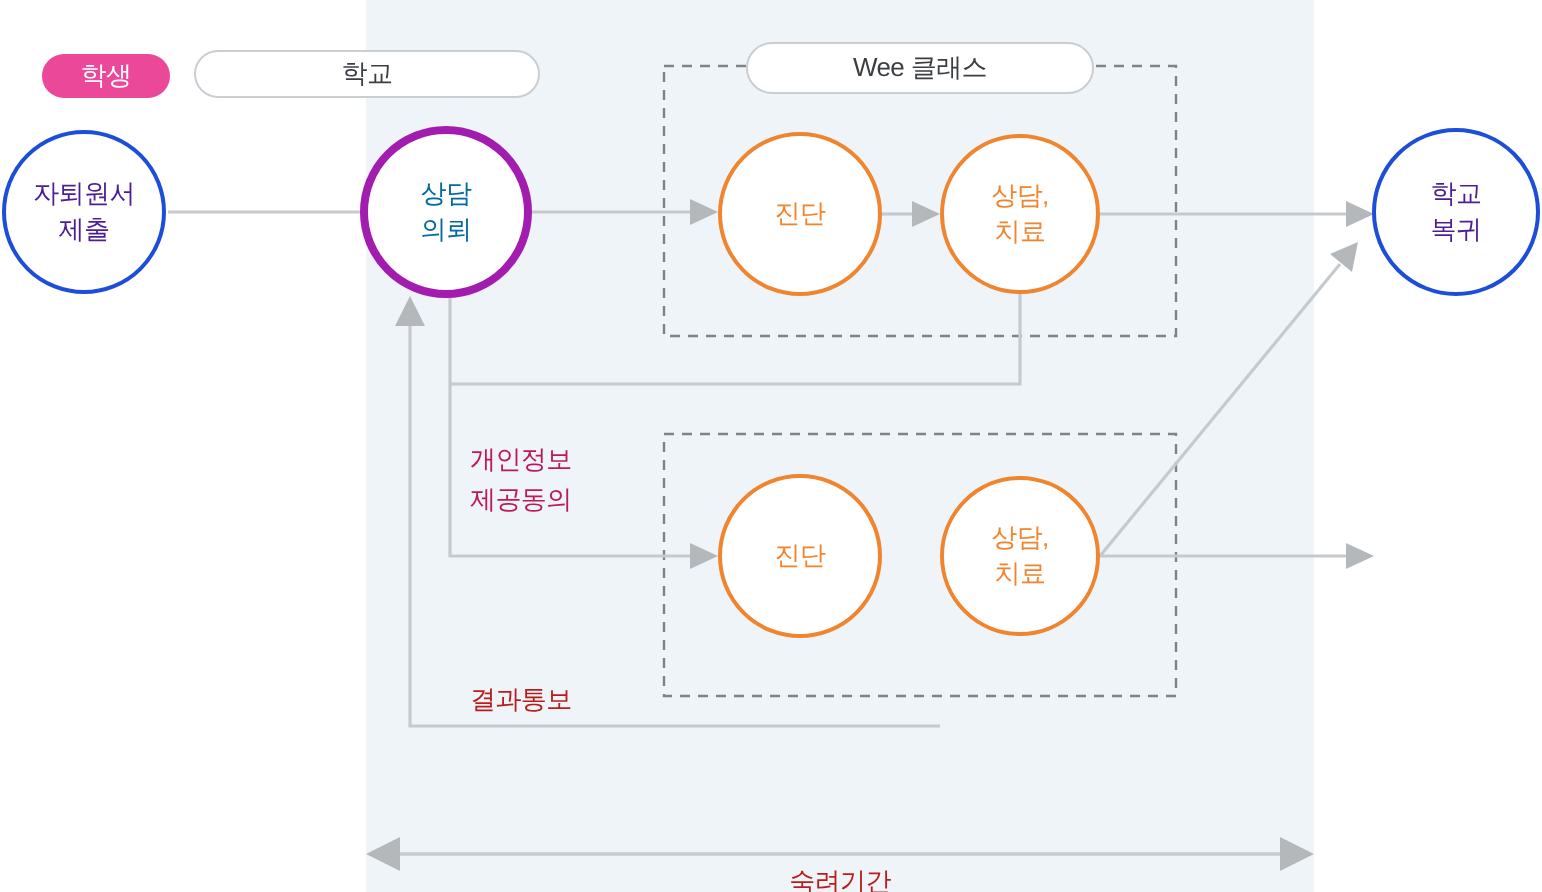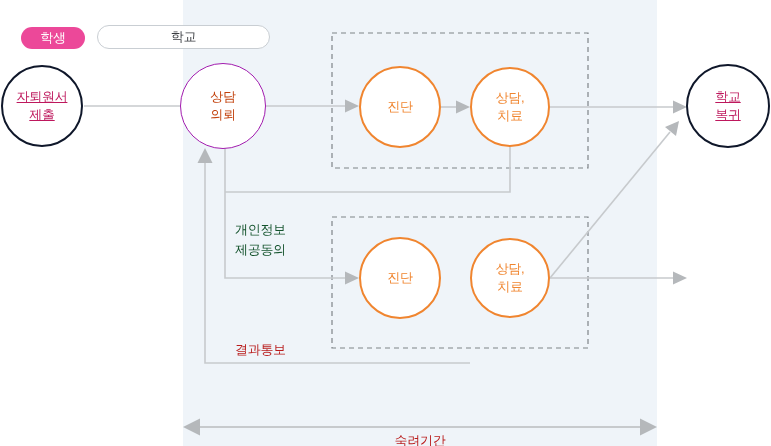--- a/index.html
+++ b/index.html
@@ -15,41 +15,41 @@
     background:#EFF4F9;
   }
   svg.wires { position:absolute; left:0; top:0; z-index:1; }
 
   .node {
     position:absolute; z-index:3; background:#ffffff; border-radius:50%;
     display:flex; align-items:center; justify-content:center;
     text-align:center; white-space:pre-line;
     font-size:13px; line-height:18px; letter-spacing:-0.3px;
   }
-  .node.blue   { border:2px solid #0f172a; color:#be185d;text-decoration:underline; }
+  .node.blue   { border:2px solid #1d4ed8; color:#4c1d95; }
   .node.orange { border:2px solid #F0852F; color:#F0852F; }
-  .node.gray   { border:1px solid #a21caf; color:#c2410c; }
+  .node.gray   { border:4px solid #a21caf; color:#0369a1; }
 
   .pill {
     position:absolute; z-index:4;
     display:flex; align-items:center; justify-content:center;
     background:#ffffff; border:1px solid #C9CED3; border-radius:14px;
     font-size:13px; color:#3B3E42; letter-spacing:-0.3px;
   }
   .badge {
     position:absolute; z-index:4;
     display:flex; align-items:center; justify-content:center;
     background:#ec4899; color:#ffffff; border-radius:11px;
     font-size:13px; letter-spacing:-0.3px;
   }
   .txt {
     position:absolute; z-index:3; font-size:13px; line-height:20px;
     letter-spacing:-0.3px; white-space:pre-line;
   }
-  .txt.dark   { color:#14532d; }
+  .txt.dark   { color:#be185d; }
   .txt.orange { color:#b91c1c; }
   .txt.center-gap {
     background:#EFF4F9; padding:0 12px;
     transform:translate(-50%,-50%); line-height:16px; z-index:2;
   }
 
   
   #badge-student   { left:21px;  top:27px;  width:64px;  height:22px; }
   #pill-school     { left:97px;  top:25px;  width:173px; height:24px; border-radius:12px; }
   #pill-wee-class  { left:373px; top:21px;  width:174px; height:26px; }
@@ -111,20 +111,21 @@
       <polygon points="205,148 197.5,163 212.5,163"></polygon>
       <polygon points="679,121 676,136 665,127"></polygon>
       <polygon points="183,427 200,418.5 200,435.5"></polygon>
       <polygon points="657,427 640,418.5 640,435.5"></polygon>
     </g>
   </svg>
 
   <div id="badge-student" class="badge">학생</div>
   <div id="pill-school" class="pill">학교</div>
 
+  <div id="pill-wee-class" class="pill">Wee 클래스</div>
 
   <div id="node-withdrawal" class="node blue">자퇴원서
 제출</div>
   <div id="node-counsel" class="node gray">상담
 의뢰</div>
   <div id="node-diag-top" class="node orange">진단</div>
   <div id="node-treat-top" class="node orange">상담,
 치료</div>
   <div id="node-diag-bot" class="node orange">진단</div>
   <div id="node-treat-bot" class="node orange">상담,

